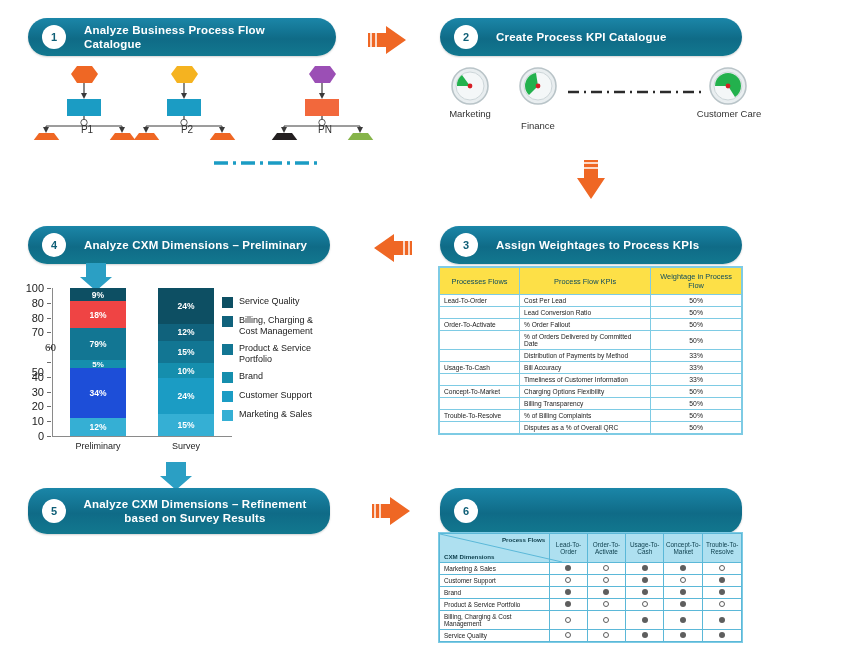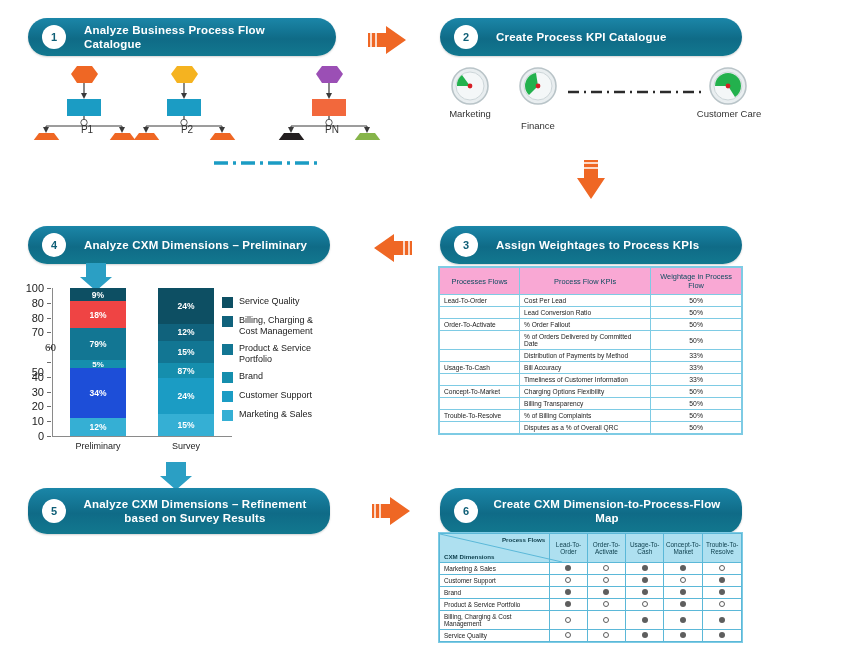--- a/index.html
+++ b/index.html
@@ -57,21 +57,21 @@
   .legitem{display:flex;align-items:flex-start;margin-bottom:7px;}
   .legswatch{width:11px;height:11px;flex:0 0 auto;margin-right:6px;margin-top:1px;}
   .legtxt{font-size:9px;color:#222;line-height:10.5px;}
 
   
   .kpi-table{position:absolute;left:439px;top:267px;border-collapse:collapse;width:303px;
              background:#fff;box-shadow:0 0 0 1px #7ecbe4;}
   .kpi-table td,.kpi-table th{
     border:1px solid #7ecbe4;font-size:6.6px;color:#1b1b1b;
     padding:2px 4px;font-weight:normal;text-align:left;}
-  .kpi-table thead th{background:#f9a8d4;font-size:7.4px;color:#0c4a5e;text-align:center;
+  .kpi-table thead th{background:#fde047;font-size:7.4px;color:#0c4a5e;text-align:center;
     padding:4px 3px;font-weight:normal;}
   .kpi-table td.flowname{text-align:left;}
   .kpi-table td.wt{text-align:center;font-size:6.8px;}
 
   
   .mx-table{position:absolute;left:439px;top:533px;border-collapse:collapse;width:303px;
             background:#fff;box-shadow:0 0 0 1px #7ecbe4;}
   .mx-table td,.mx-table th{border:1px solid #5bb8d8;font-size:6.4px;color:#1b1b1b;
     padding:2px 3px;font-weight:normal;}
   .mx-table th.colhead{background:#aee0f0;text-align:center;font-size:6.4px;
@@ -131,21 +131,21 @@
       <polygon points="7,69 22,69 28,77 22,86 7,86 1,77" fill="#ef6724"></polygon>
       <polygon points="83,69 98,69 104,77 98,86 83,86 77,77" fill="#ef6724"></polygon>
     </svg>
     <div class="pname" style="top:60px;">P2</div>
   </div>
 
   <svg class="dashline" style="left:190px;top:96px;width:110px;height:6px;">
     <line x1="0" y1="3" x2="108" y2="3" stroke="#1b9cc4" stroke-width="3.4" stroke-dasharray="14,5,3,5"></line>
   </svg>
 
-  <div class="flowgrp" style="left:253px;top:0;">
+  <div class="flowgrp" style="left:246px;top:0;">
     <svg width="110" height="76">
       <polygon points="45,2 60,2 66,10 60,19 45,19 39,10" fill="#9b4fb5"></polygon>
       <line x1="52" y1="19" x2="52" y2="31" stroke="#3a3a3a" stroke-width="1.2"></line>
       <polygon points="52,35 49,29 55,29" fill="#3a3a3a"></polygon>
       <rect x="35" y="35" width="34" height="17" fill="#f2683c"></rect>
       <line x1="52" y1="52" x2="52" y2="56" stroke="#3a3a3a" stroke-width="1.2"></line>
       <circle cx="52" cy="58.5" r="3.2" fill="#ffffff" stroke="#5a5a5a" stroke-width="1"></circle>
       <line x1="14" y1="62" x2="90" y2="62" stroke="#3a3a3a" stroke-width="1"></line>
       <line x1="14" y1="62" x2="14" y2="66" stroke="#3a3a3a" stroke-width="1"></line>
       <line x1="90" y1="62" x2="90" y2="66" stroke="#3a3a3a" stroke-width="1"></line>
@@ -330,21 +330,21 @@
     <div class="seg" style="height:7.4px;background:#158ead;font-size:8px;">5%</div>
     <div class="seg" style="height:50.32px;background:#1d4ed8;">34%</div>
     <div class="seg" style="height:17.76px;background:#35afd4;">12%</div>
   </div>
   <div class="barlabel" style="left:36px;top:153px;">Preliminary</div>
 
   <div class="bar" style="left:136px;top:0px;height:148px;">
     <div class="seg" style="height:35.52px;background:#0d4f63;">24%</div>
     <div class="seg" style="height:17.76px;background:#10627c;">12%</div>
     <div class="seg" style="height:22.2px;background:#127693;">15%</div>
-    <div class="seg" style="height:14.8px;background:#158ead;">87%</div>
+    <div class="seg" style="height:14.8px;background:#158ead;">10%</div>
     <div class="seg" style="height:35.52px;background:#1b9cc4;">24%</div>
     <div class="seg" style="height:22.2px;background:#35afd4;">15%</div>
   </div>
   <div class="barlabel" style="left:124px;top:153px;">Survey</div>
 </div>
 
 <div class="legend">
   <div class="legitem">
     <span class="legswatch" style="background:#0d4f63;"></span>
     <span class="legtxt">Service Quality</span>
@@ -381,21 +381,20 @@
 </div>
 
 <svg class="arrow-right" style="left:372px;top:494px;">
   <polygon points="0,10 18,10 18,3 38,17 18,31 18,24 0,24" fill="#ef6724"></polygon>
   <rect x="2" y="10" width="2" height="14" fill="#ffffff" opacity="0.75"></rect>
   <rect x="7" y="10" width="2" height="14" fill="#ffffff" opacity="0.75"></rect>
 </svg>
 
 <div class="step-bar tall" style="left:440px;top:488px;width:302px;">
   <div class="step-circle">6</div>
-  <div class="step-title center">Create CXM Dimension-to-Process-Flow Map</div>
 </div>
 
 <table class="mx-table">
   <thead>
     <tr>
       <th class="corner">
         <svg width="122" height="28" style="position:absolute;left:0;top:0;">
           <line x1="0" y1="0" x2="122" y2="28" stroke="#5bb8d8" stroke-width="1"></line>
         </svg>
         <span class="corner-pf">Process Flows</span>

